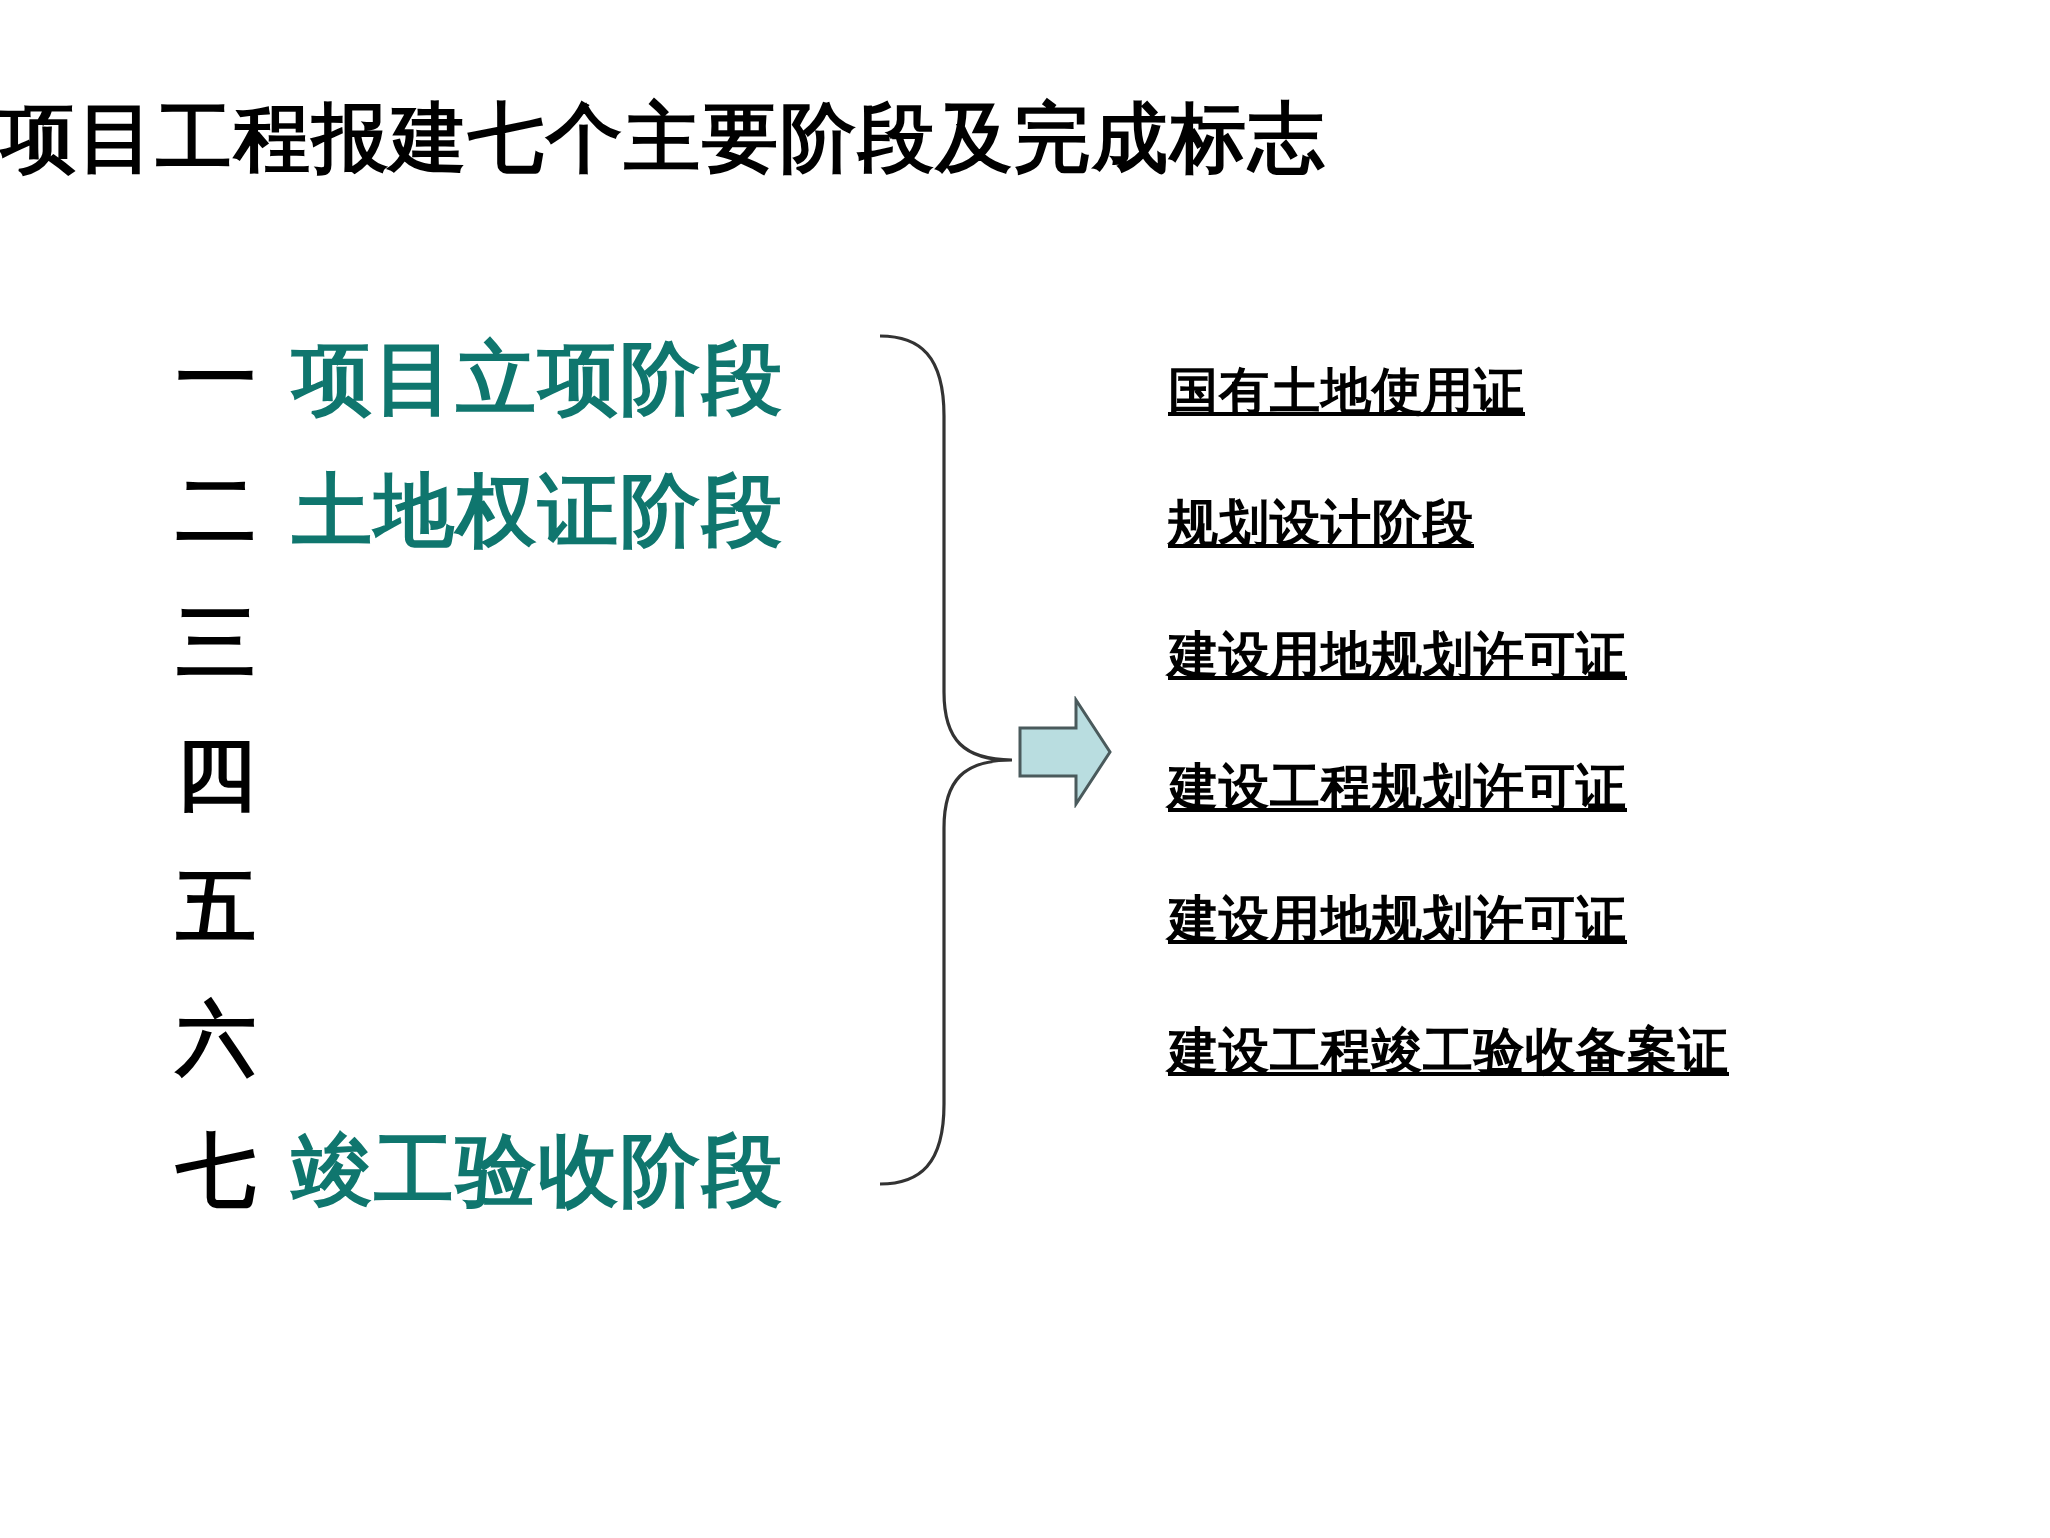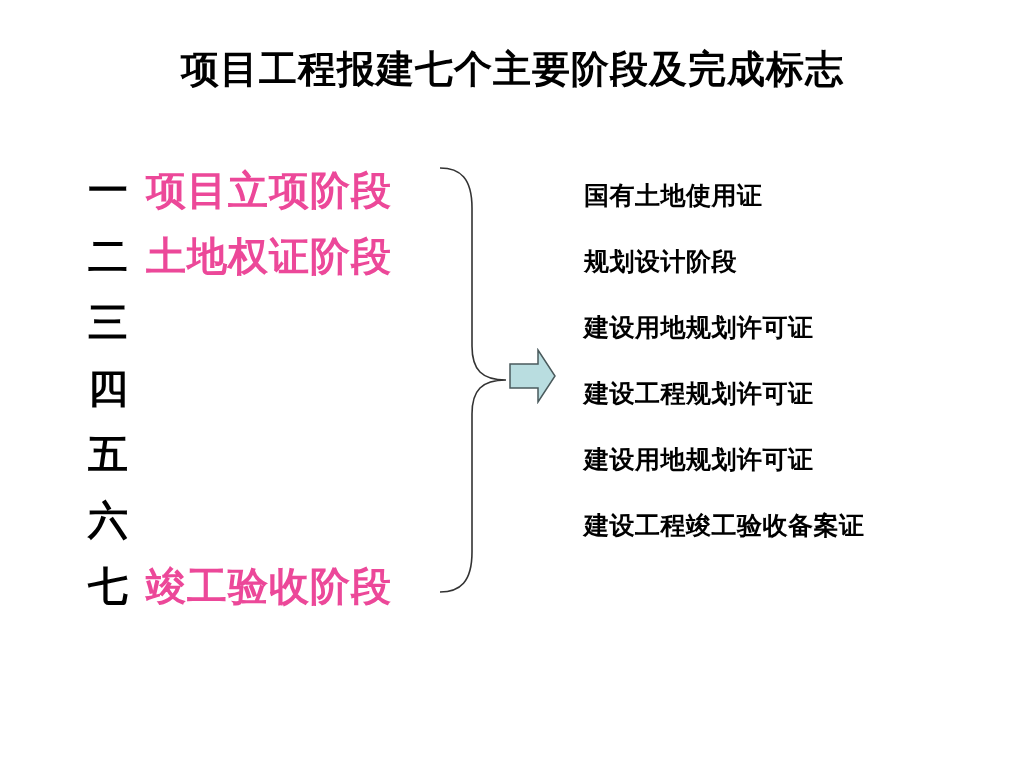--- a/index.html
+++ b/index.html
@@ -12,21 +12,21 @@
       height: 769px;
       position: relative;
       overflow: hidden;
       font-family: "DejaVu Sans", "Liberation Sans", sans-serif;
     }
     .slide-title {
       position: absolute;
       left: 0;
       top: 42px;
       width: 1025px;
-      text-align: center;
+      text-align: left;
       font-size: 38px;
       font-weight: bold;
       color: #000000;
       letter-spacing: 1px;
       line-height: 54px;
     }
     .stages {
       position: absolute;
       left: 88px;
       top: 157px;
@@ -39,21 +39,21 @@
       font-weight: bold;
       line-height: 60px;
       white-space: nowrap;
     }
     .stage-num {
       color: #000000;
       width: 58px;
       display: inline-block;
     }
     .stage-name {
-      color: #ec4899;
+      color: #0f766e;
       letter-spacing: 1px;
     }
     .brace {
       position: absolute;
       left: 430px;
       top: 160px;
       width: 80px;
       height: 440px;
     }
     .arrow {
@@ -71,20 +71,21 @@
     .mark-row {
       height: 66px;
       display: flex;
       align-items: center;
       font-size: 25px;
       font-weight: bold;
       color: #000000;
       line-height: 40px;
       white-space: nowrap;
       letter-spacing: 0.5px;
+      text-decoration: underline;
     }
   </style>
 </head>
 <body>
 
 <div class="slide-title">项目工程报建七个主要阶段及完成标志</div>
 
 <div class="stages">
   <div class="stage-row">
     <span class="stage-num">一</span>

